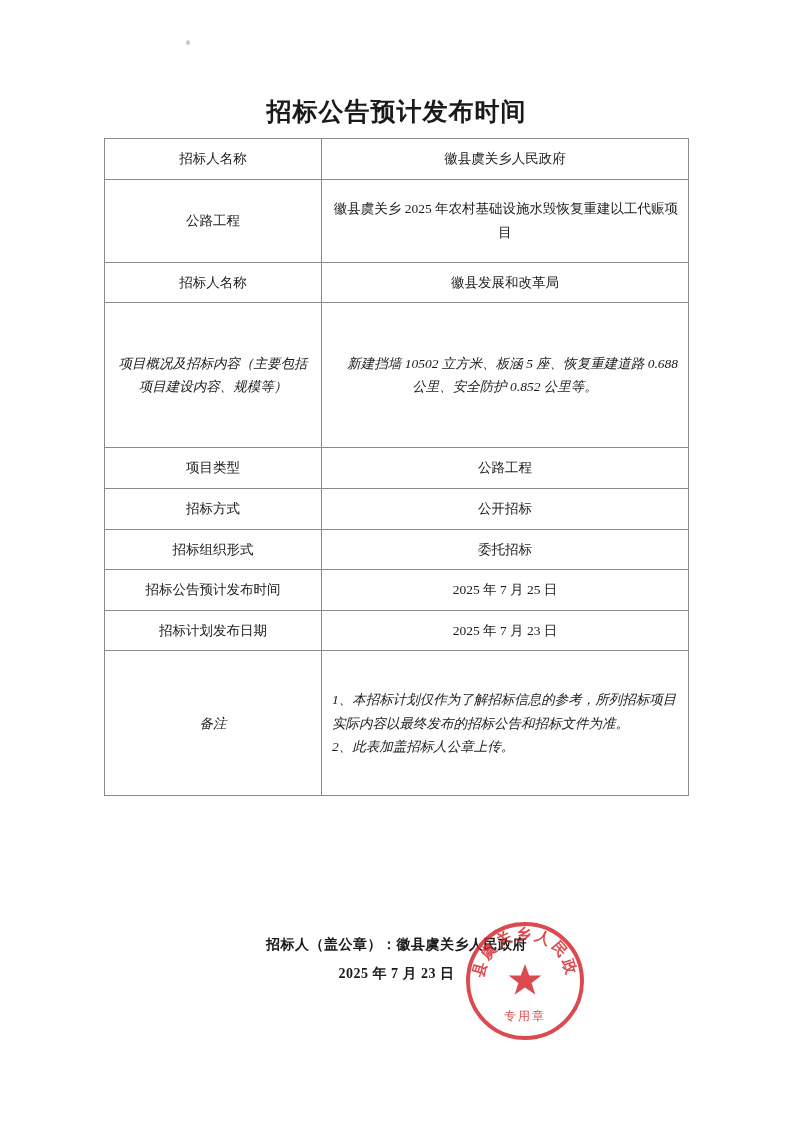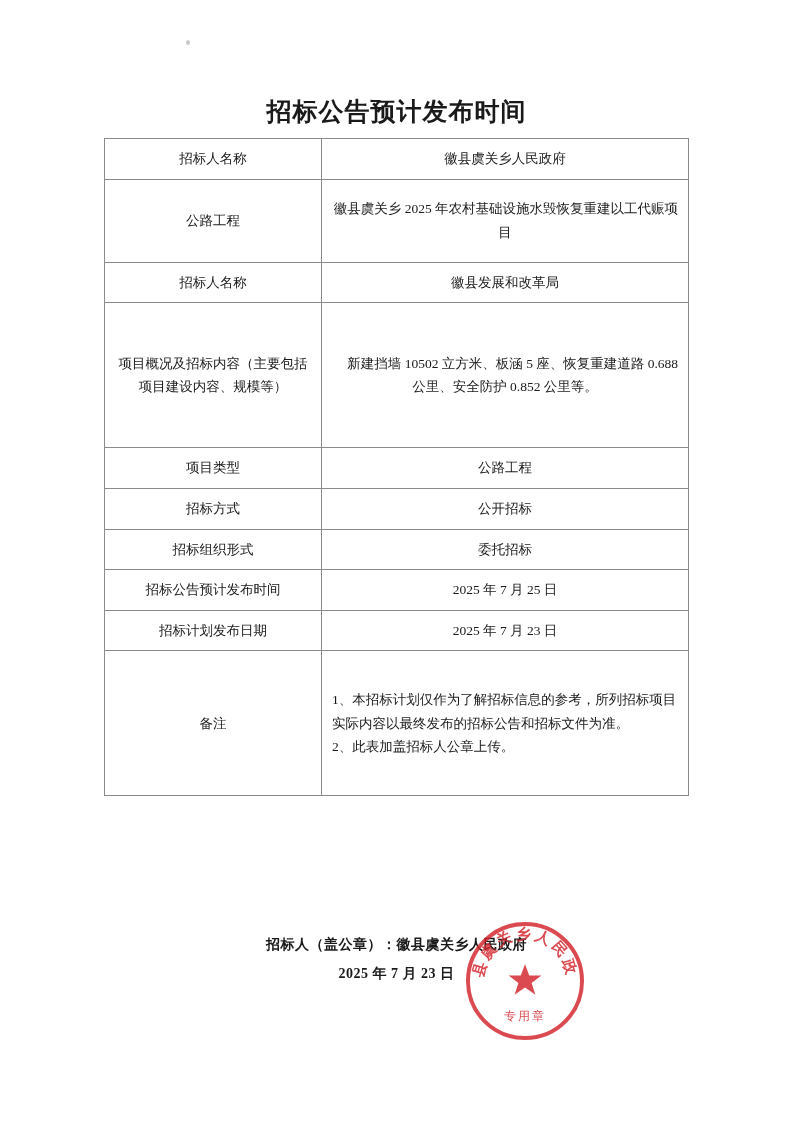--- a/index.html
+++ b/index.html
@@ -64,21 +64,21 @@
     text-align: center;
   }
   td.value.justify {
     text-align: right;
     text-align-last: center;
   }
   td.value.left {
     text-align: left;
   }
   .row-tall td { height: 66px; }
-  .row-xtall td { height: 128px; }
+  .row-xtall td { height: 128px; font-style: italic; }
   .remark-text {
     white-space: pre-line;
     line-height: 1.9;
   }
   .signature {
     position: absolute;
     left: 104px;
     top: 930px;
     width: 585px;
     text-align: center;

